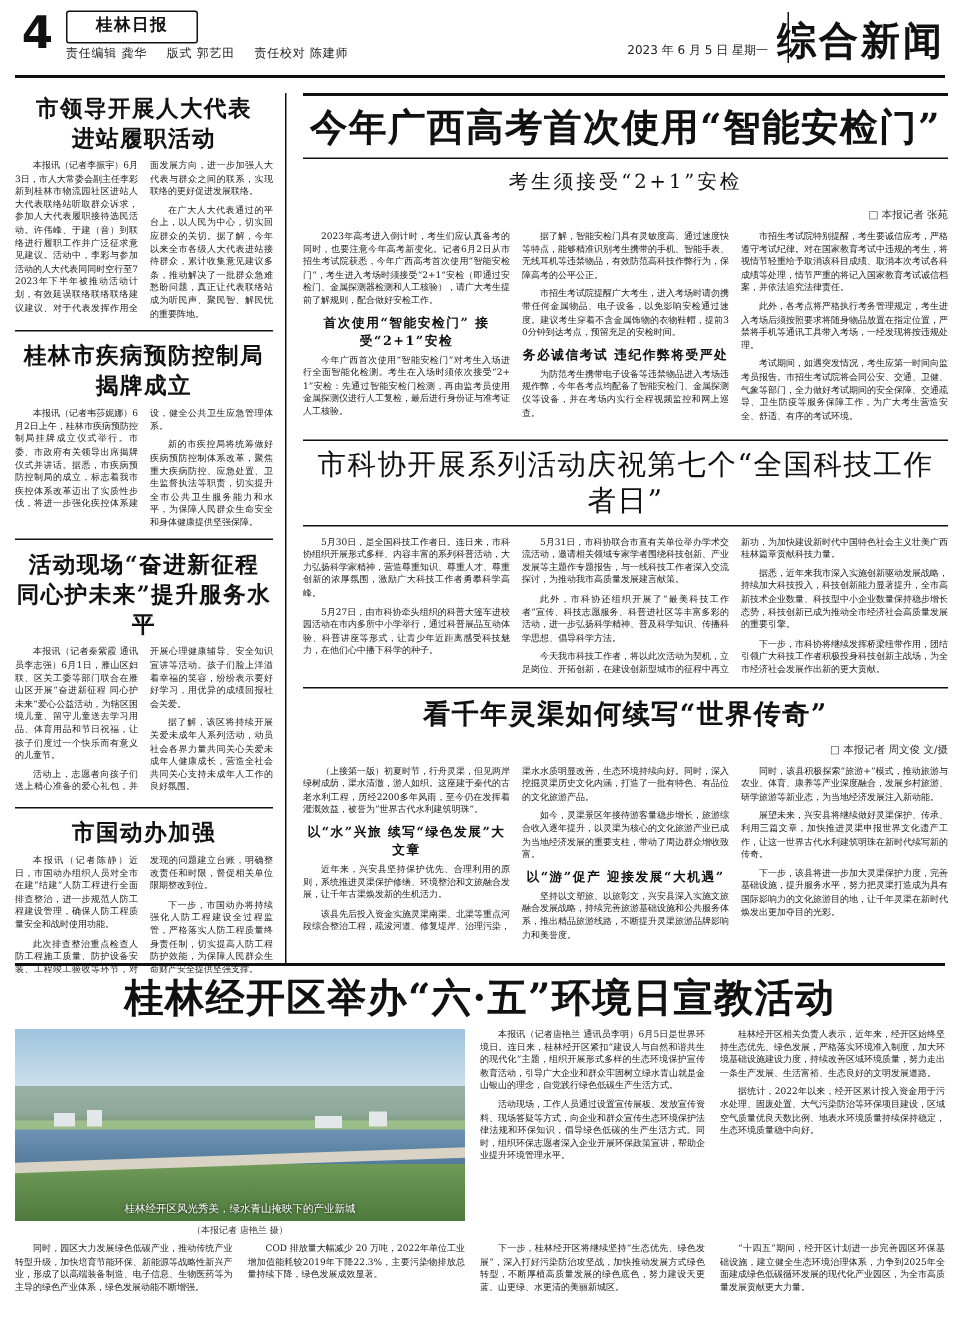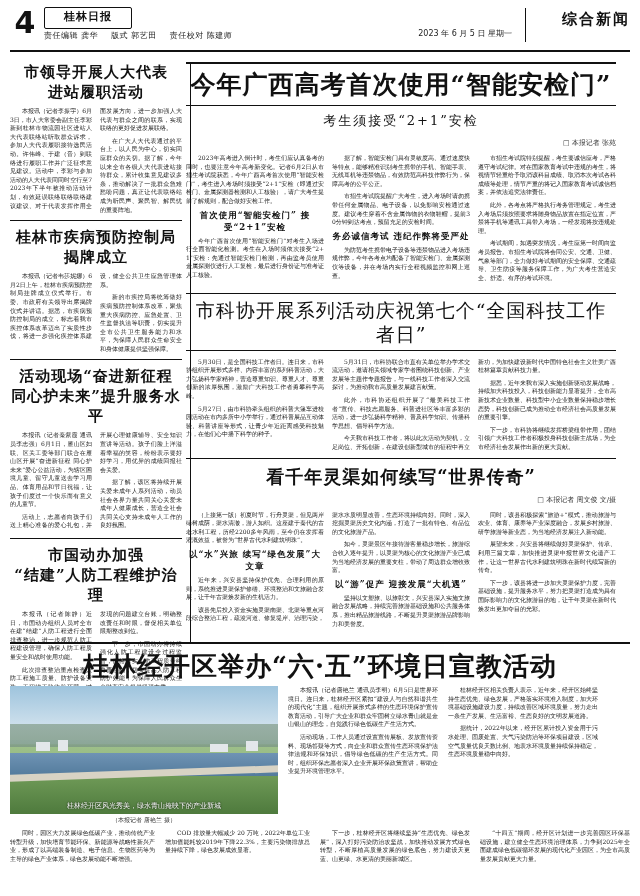--- a/index.html
+++ b/index.html
@@ -26,32 +26,32 @@
   }
   .credits{
     position:absolute;left:34px;top:24px;font-size:8px;color:#222;letter-spacing:.5px;
     white-space:nowrap;
   }
   .credits span{margin-right:10px;}
   .dateline{
     position:absolute;right:118px;top:22px;font-size:8px;color:#222;white-space:nowrap;
   }
   .section-title{
-    position:absolute;right:0;top:4px;font-size:15px;font-weight:bold;letter-spacing:2px;
+    position:absolute;right:0;top:4px;font-size:26px;font-weight:bold;letter-spacing:2px;
     font-family:"DejaVu Serif","Liberation Serif",serif;
   }
   .mh-divider{
     position:absolute;right:104px;top:2px;width:1px;height:34px;background:#111;
   }
 
   
   .body{position:absolute;left:10px;top:56px;width:620px;height:772px;}
   .col-left{position:absolute;left:0;top:0;width:172px;height:580px;}
   .vline{position:absolute;left:180px;top:0;width:1px;height:580px;background:#111;}
-  .col-right{position:absolute;left:176px;top:0;width:430px;height:688px;}
+  .col-right{position:absolute;left:192px;top:0;width:430px;height:688px;}
 
   
   .hl-small{
     font-family:"DejaVu Serif","Liberation Serif",serif;
     font-weight:bold;text-align:center;font-size:15px;line-height:20px;letter-spacing:1px;
     margin:0 0 5px 0;
   }
 
   .mini-rule{height:1px;background:#111;margin:6px 0;}
 
@@ -181,21 +181,20 @@
           <p class="ptext ind">活动上，志愿者向孩子们送上精心准备的爱心礼包，并开展心理健康辅导、安全知识宣讲等活动。孩子们脸上洋溢着幸福的笑容，纷纷表示要好好学习，用优异的成绩回报社会关爱。</p>
           <p class="ptext ind">据了解，该区将持续开展关爱未成年人系列活动，动员社会各界力量共同关心关爱未成年人健康成长，营造全社会共同关心支持未成年人工作的良好氛围。</p>
         </div>
       </div>
 
       <div class="mini-rule"></div>
 
       <div>
         <div class="hl-small">
           <div>市国动办加强</div>
-          <div>“结建”人防工程维护治理</div>
         </div>
         <div class="two-col">
           <p class="ptext ind">本报讯（记者陈静）近日，市国动办组织人员对全市在建“结建”人防工程进行全面排查整治，进一步规范人防工程建设管理，确保人防工程质量安全和战时使用功能。</p>
           <p class="ptext ind">此次排查整治重点检查人防工程施工质量、防护设备安装、工程竣工验收等环节，对发现的问题建立台账，明确整改责任和时限，督促相关单位限期整改到位。</p>
           <p class="ptext ind">下一步，市国动办将持续强化人防工程建设全过程监管，严格落实人防工程质量终身责任制，切实提高人防工程防护效能，为保障人民群众生命财产安全提供坚强支撑。</p>
         </div>
       </div>
     </div>
 
     <div class="vline"></div>
@@ -254,21 +253,21 @@
 
     </div>
   </div>
 
   <div style="position:absolute;left:10px;top:636px;width:620px;">
     <div class="hr-thick"></div>
     <div class="bottom-hl">桂林经开区举办“六·五”环境日宣教活动</div>
 
     <div style="display:flex;gap:10px;">
 
-      <div style="width:268px;">
+      <div style="width:300px;">
         <div class="photo">
           <div class="sky"></div>
           <div class="hills"></div>
           <div class="water"></div>
           <div class="field"></div>
           <div class="road"></div>
           <div class="bldg" style="left:26px;top:44%;width:14px;height:9px;"></div>
           <div class="bldg" style="left:48px;top:42%;width:10px;height:11px;"></div>
           <div class="bldg" style="left:200px;top:45%;width:18px;height:8px;"></div>
           <div class="bldg" style="left:236px;top:43%;width:12px;height:10px;"></div>

